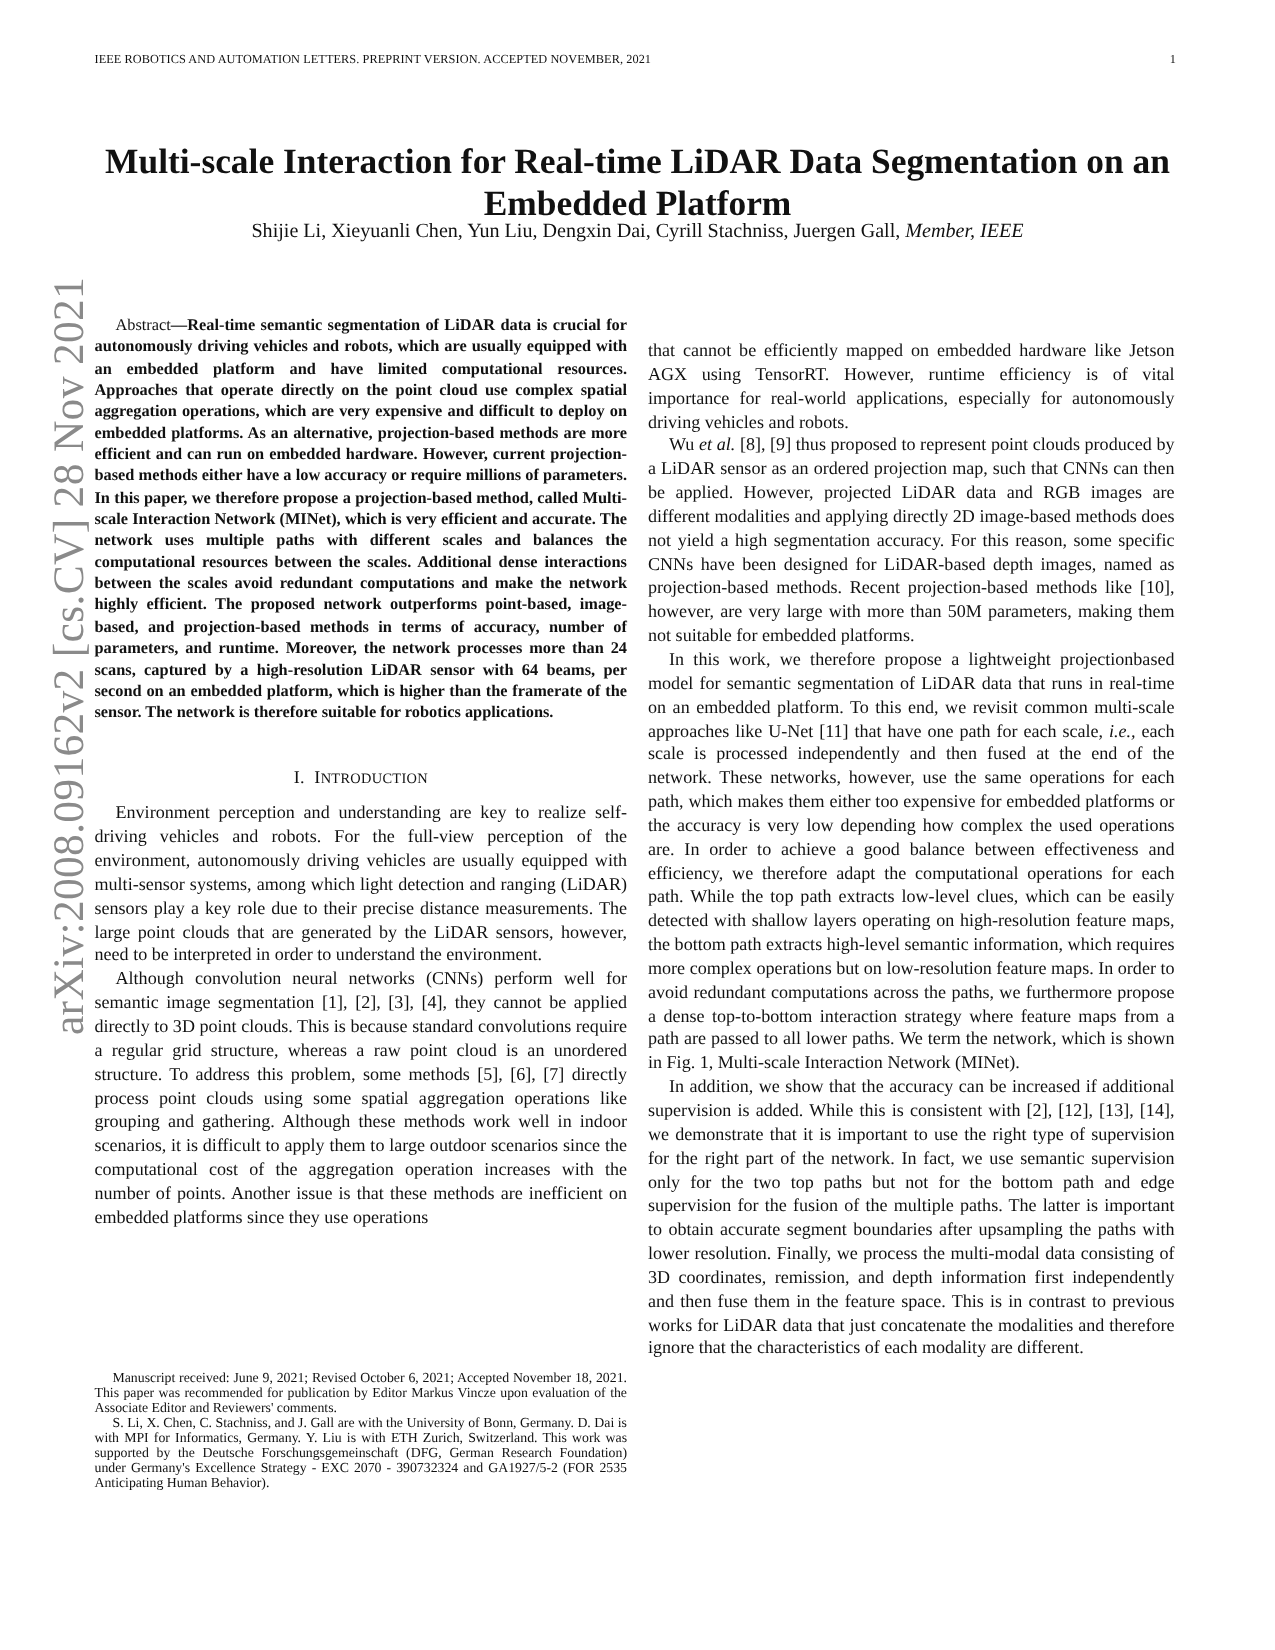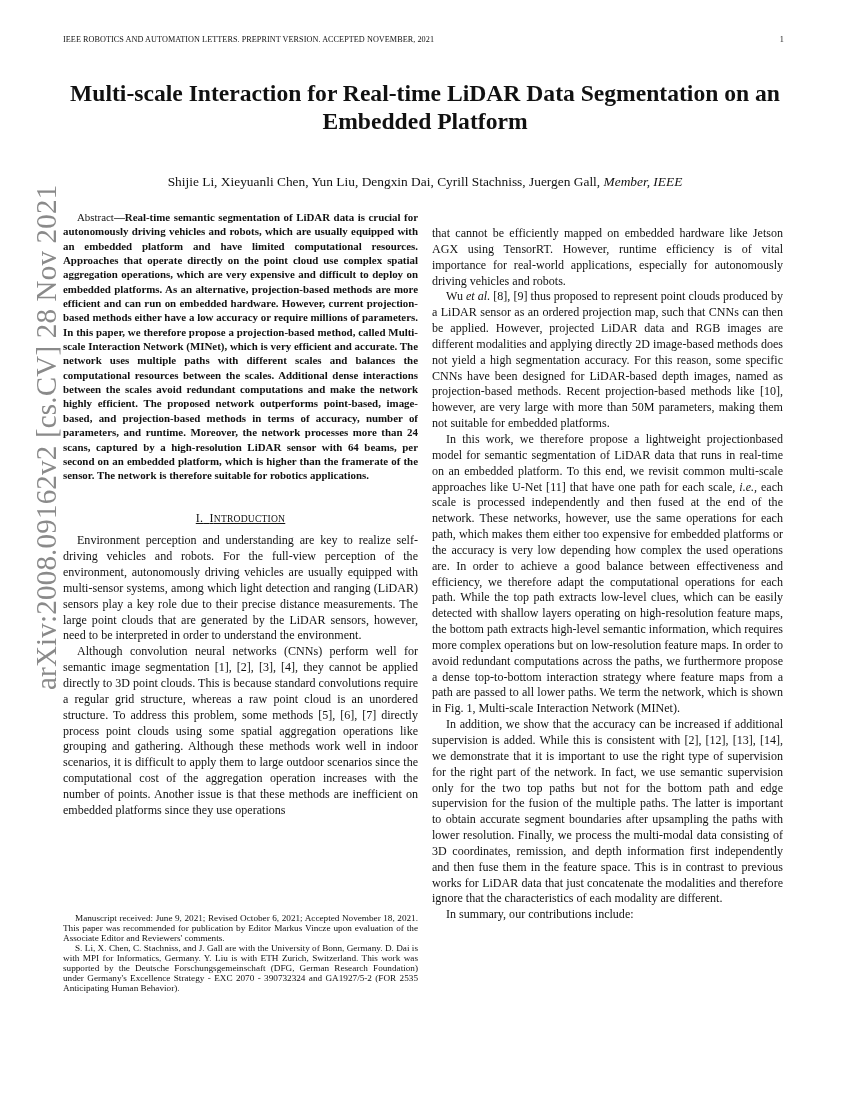--- a/index.html
+++ b/index.html
@@ -11,42 +11,42 @@
     position: absolute; top: 35px; left: 63px; right: 66px;
     font-size: 8.2px; letter-spacing: 0.05px;
     display: flex; justify-content: space-between;
   }
   .title {
     position: absolute; top: 78px; left: 40px; right: 40px;
     text-align: center; font-weight: bold; font-size: 23.6px; line-height: 28px;
   }
   .authors {
     position: absolute; top: 146px; left: 40px; right: 40px;
-    text-align: center; font-size: 13.4px; margin-top: 28px;
+    text-align: center; font-size: 13.4px;
   }
   .authors i { font-style: italic; }
   .watermark {
     position: absolute; left: 30px; top: 690px;
     transform-origin: 0 0; transform: rotate(-90deg);
     font-family: "Liberation Serif", "DejaVu Serif", serif;
     font-size: 29px; color: #8a8a8a; white-space: nowrap; letter-spacing: 0.2px;
   }
   .col {
     position: absolute; font-size: 12.05px; line-height: 15.85px;
     text-align: justify; hyphens: manual;
   }
   .col-left { left: 63px; top: 210px; width: 355px; }
   .col-right { left: 432px; top: 210px; width: 351px; }
   .abstract {
     font-weight: bold; font-size: 10.9px; line-height: 14.35px; text-align: justify;
     margin: 0 0 0 0; text-indent: 14px;
   }
   .abstract .lead { font-weight: normal; }
   .section-heading {
-    text-align: center; font-size: 12px; margin: 28px 0 7px 0; letter-spacing: 0.2px; text-decoration: underline;
+    text-align: center; font-size: 12px; margin: 28px 0 7px 0; letter-spacing: 0.2px;
   }
   .section-heading .sc { font-size: 9.6px; }
   p.para { margin: 0; text-indent: 14px; }
   p.para.noindent { text-indent: 0; margin-top: 16px; }
   .footnotes {
     position: absolute; left: 63px; top: 913px; width: 355px;
     font-size: 9.2px; line-height: 10px; text-align: justify;
   }
   .footnotes p { margin: 0; text-indent: 12px; }
   i { }
@@ -54,21 +54,21 @@
 </head>
 <body>
 
 <div class="running-head">
   <span>IEEE ROBOTICS AND AUTOMATION LETTERS. PREPRINT VERSION. ACCEPTED NOVEMBER, 2021</span>
   <span>1</span>
 </div>
 
 <div class="watermark">arXiv:2008.09162v2  [cs.CV]  28 Nov 2021</div>
 
-<h1 class="title" style="margin:1px;text-align:center;">Multi-scale Interaction for Real-time LiDAR Data Segmentation on an Embedded Platform</h1>
+<h1 class="title" style="margin:16px;text-align:center;">Multi-scale Interaction for Real-time LiDAR Data Segmentation on an Embedded Platform</h1>
 
 <div class="authors">
   <span>Shijie Li, Xieyuanli Chen, Yun Liu, Dengxin Dai, Cyrill Stachniss, Juergen Gall,</span>
   <i>Member, IEEE</i>
 </div>
 
 <div class="col col-left">
   <p class="abstract"><span class="lead">Abstract</span><span>—Real-time semantic segmentation of LiDAR data is crucial for autonomously driving vehicles and robots, which are usually equipped with an embedded platform and have limited computational resources. Approaches that operate directly on the point cloud use complex spatial aggregation operations, which are very expensive and difficult to deploy on embedded platforms. As an alternative, projection-based methods are more efficient and can run on embedded hardware. However, current projection-based methods either have a low accuracy or require millions of parameters. In this paper, we therefore propose a projection-based method, called Multi-scale Interaction Network (MINet), which is very efficient and accurate. The network uses multiple paths with different scales and balances the computational re­sources between the scales. Additional dense interactions between the scales avoid redundant computations and make the network highly efficient. The proposed network outperforms point-based, image-based, and projection-based methods in terms of accuracy, number of parameters, and runtime. Moreover, the network processes more than 24 scans, captured by a high-resolution LiDAR sensor with 64 beams, per second on an embedded platform, which is higher than the framerate of the sensor. The network is therefore suitable for robotics applications.</span></p>
 
   <div class="section-heading">
@@ -82,14 +82,13 @@
 <div class="footnotes">
   <p>Manuscript received: June 9, 2021; Revised October 6, 2021; Accepted November 18, 2021. This paper was recommended for publication by Editor Markus Vincze upon evaluation of the Associate Editor and Reviewers' comments.</p>
   <p>S. Li, X. Chen, C. Stachniss, and J. Gall are with the University of Bonn, Germany. D. Dai is with MPI for Informatics, Germany. Y. Liu is with ETH Zurich, Switzerland. This work was supported by the Deutsche Forschungsge­meinschaft (DFG, German Research Foundation) under Germany's Excellence Strategy - EXC 2070 - 390732324 and GA1927/5-2 (FOR 2535 Anticipating Human Behavior).</p>
 </div>
 
 <div class="col col-right">
   <p class="para noindent">that cannot be efficiently mapped on embedded hardware like Jetson AGX using TensorRT. However, runtime efficiency is of vital importance for real-world applications, especially for autonomously driving vehicles and robots.</p>
   <p class="para"><span>Wu </span><i>et al.</i><span> [8], [9] thus proposed to represent point clouds produced by a LiDAR sensor as an ordered projection map, such that CNNs can then be applied. However, projected LiDAR data and RGB images are different modalities and applying directly 2D image-based methods does not yield a high segmentation accuracy. For this reason, some specific CNNs have been designed for LiDAR-based depth images, named as projection-based methods. Recent projection-based methods like [10], however, are very large with more than 50M parameters, making them not suitable for embedded platforms.</span></p>
   <p class="para"><span>In this work, we therefore propose a lightweight projection­based model for semantic segmentation of LiDAR data that runs in real-time on an embedded platform. To this end, we revisit common multi-scale approaches like U-Net [11] that have one path for each scale, </span><i>i.e.,</i><span> each scale is processed independently and then fused at the end of the network. These networks, however, use the same operations for each path, which makes them either too expensive for embedded platforms or the accuracy is very low depending how complex the used operations are. In order to achieve a good balance between effectiveness and efficiency, we therefore adapt the computational operations for each path. While the top path extracts low-level clues, which can be easily detected with shallow layers operating on high-resolution feature maps, the bottom path extracts high-level semantic information, which requires more complex operations but on low-resolution fea­ture maps. In order to avoid redundant computations across the paths, we furthermore propose a dense top-to-bottom interaction strategy where feature maps from a path are passed to all lower paths. We term the network, which is shown in Fig. 1, Multi-scale Interaction Network (MINet).</span></p>
   <p class="para">In addition, we show that the accuracy can be increased if additional supervision is added. While this is consistent with [2], [12], [13], [14], we demonstrate that it is important to use the right type of supervision for the right part of the network. In fact, we use semantic supervision only for the two top paths but not for the bottom path and edge supervision for the fusion of the multiple paths. The latter is important to obtain accurate segment boundaries after upsampling the paths with lower resolution. Finally, we process the multi-modal data consisting of 3D coordinates, remission, and depth information first independently and then fuse them in the feature space. This is in contrast to previous works for LiDAR data that just concatenate the modalities and therefore ignore that the characteristics of each modality are different.</p>
-  <p class="para">In summary, our contributions include:</p>
 </div>
 
 </body></html>

